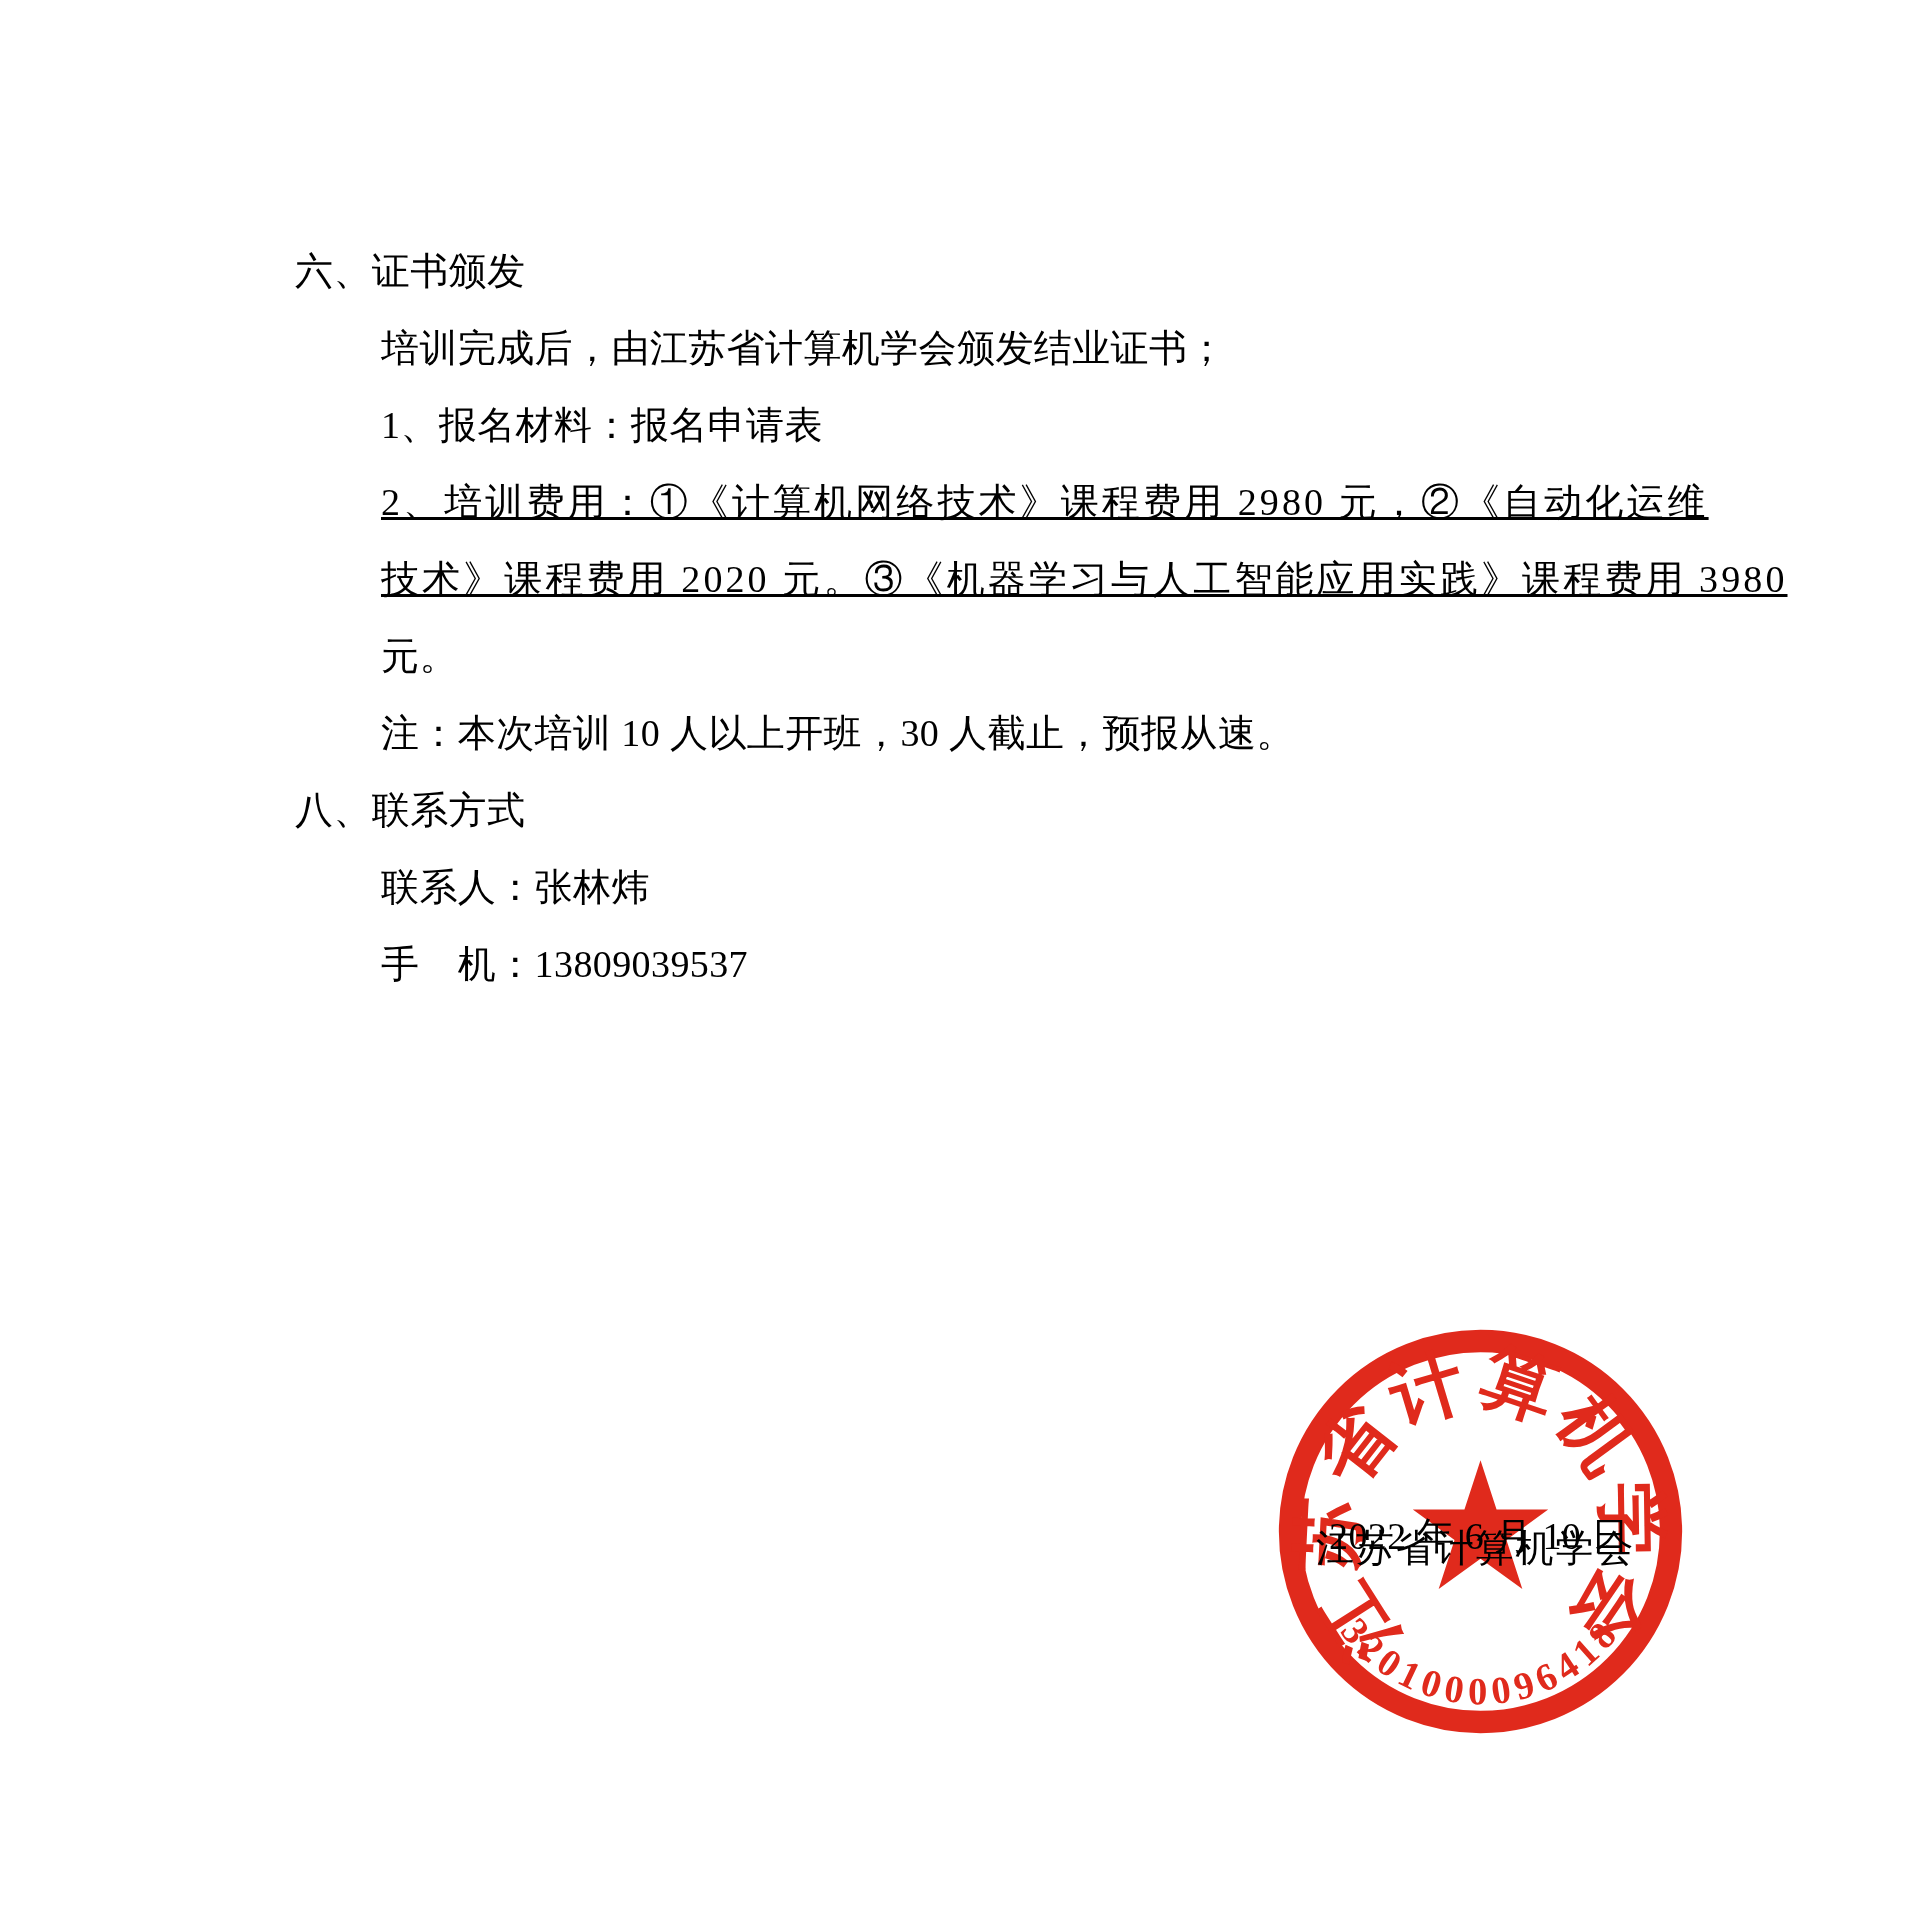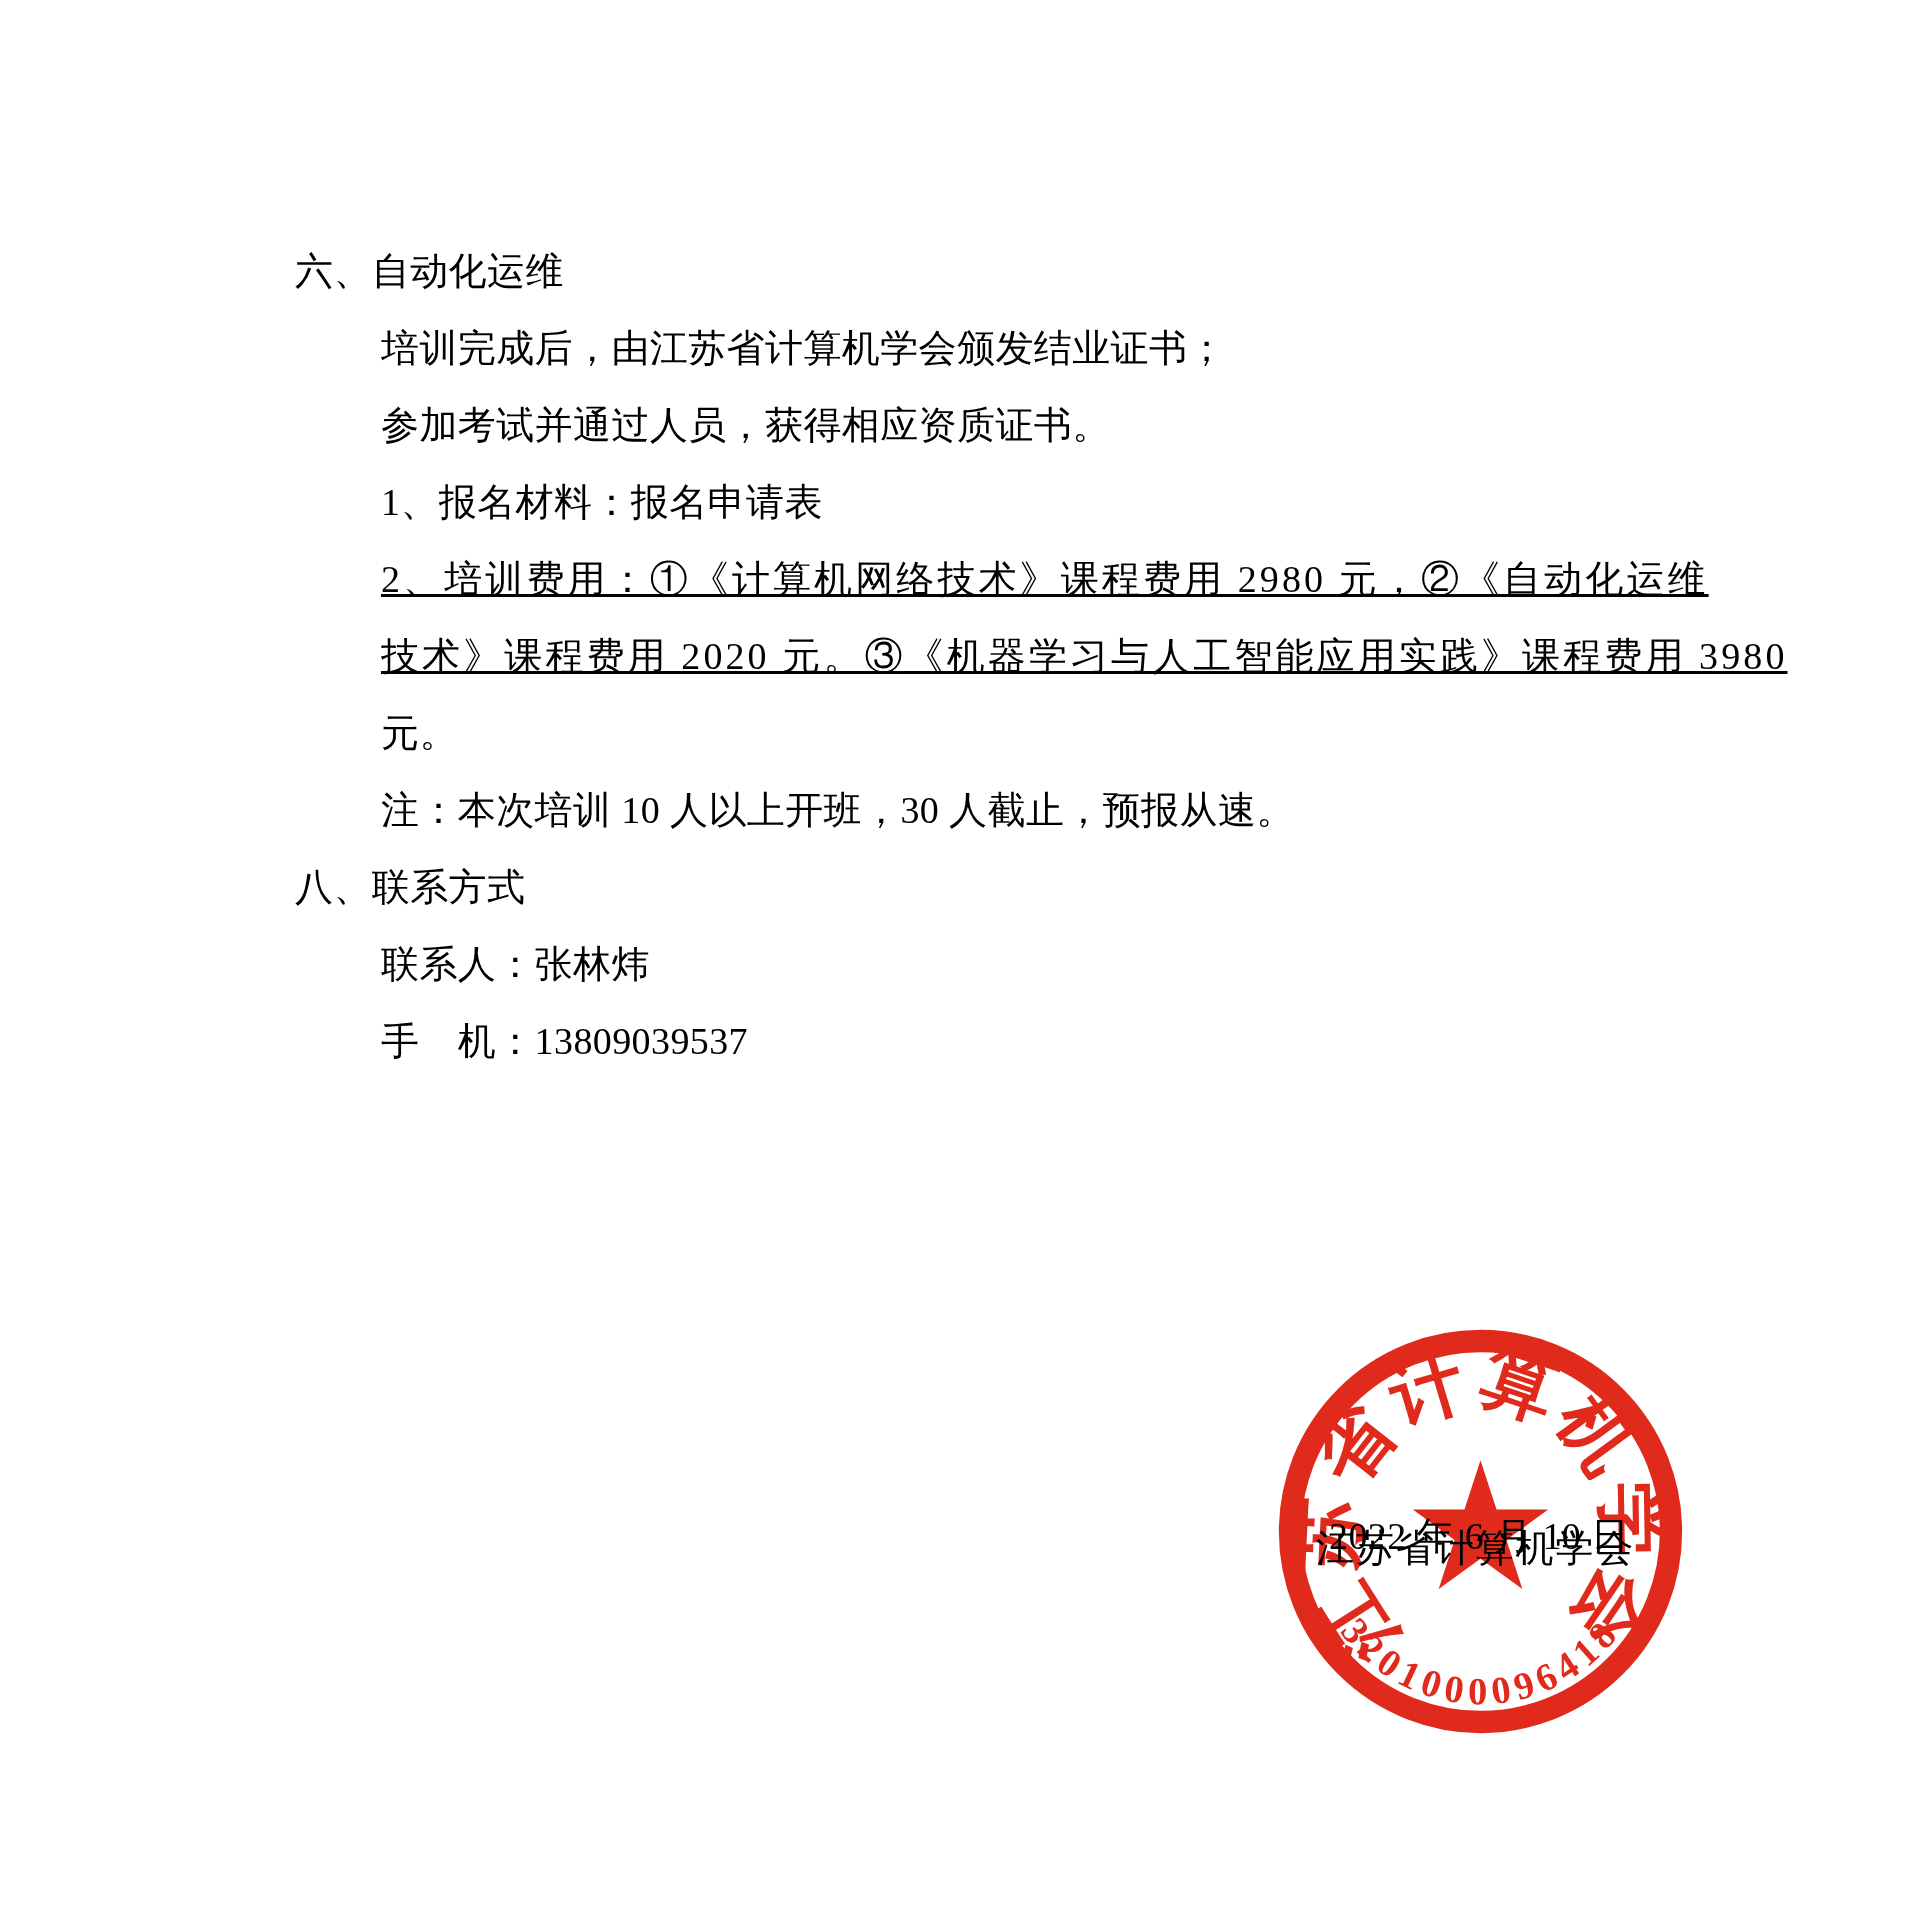--- a/index.html
+++ b/index.html
@@ -56,23 +56,22 @@
   .seal text { font-family: "Liberation Serif", "DejaVu Serif", serif; }
   .ring-text   { font-size: 190px; font-weight: 700; letter-spacing: 53px; }
   .serial-text { font-size: 100px; font-weight: 700; letter-spacing: 11px; }
 </style>
 </head>
 <body>
 
 <div class="page">
 
   <div class="textflow">
-    <div class="ln h">六、自动化运维</div>
+    <div class="ln h">六、证书颁发</div>
     <div class="ln">培训完成后，由江苏省计算机学会颁发结业证书；</div>
-    <div class="ln">参加考试并通过人员，获得相应资质证书。</div>
     <div class="ln">1、报名材料：报名申请表</div>
     <div class="ln j">2、培训费用：①《计算机网络技术》课程费用 2980 元，②《自动化运维</div>
     <div class="ln j">技术》课程费用 2020 元。③《机器学习与人工智能应用实践》课程费用 3980</div>
     <div class="ln">元。</div>
     <div class="ln">注：本次培训 10 人以上开班，30 人截止，预报从速。</div>
     <div class="ln h">八、联系方式</div>
     <div class="ln">联系人：张林炜</div>
     <div class="ln">手　机：13809039537</div>
   </div>
 

